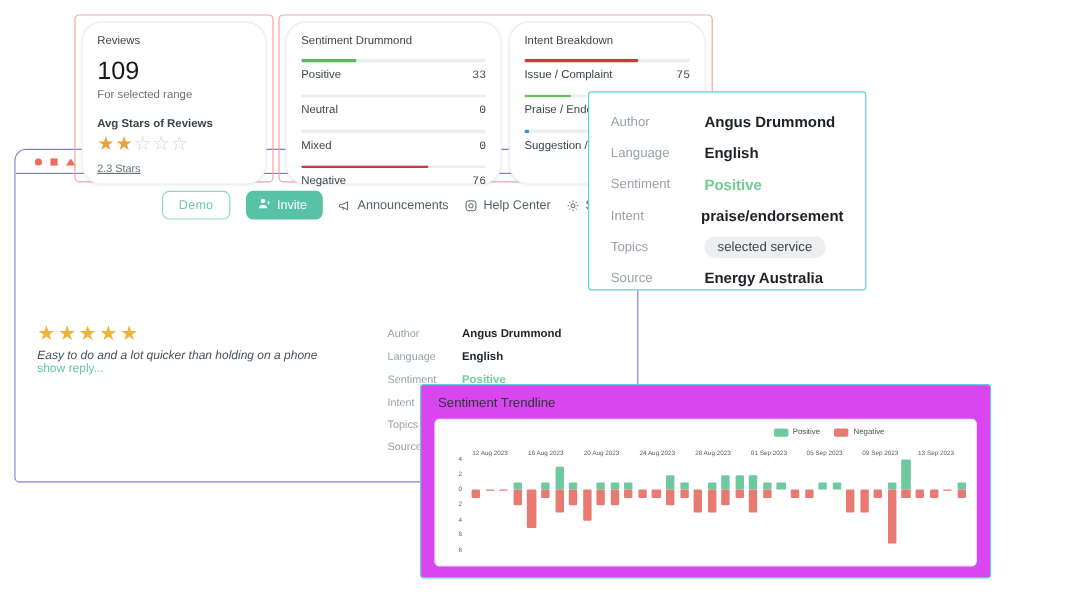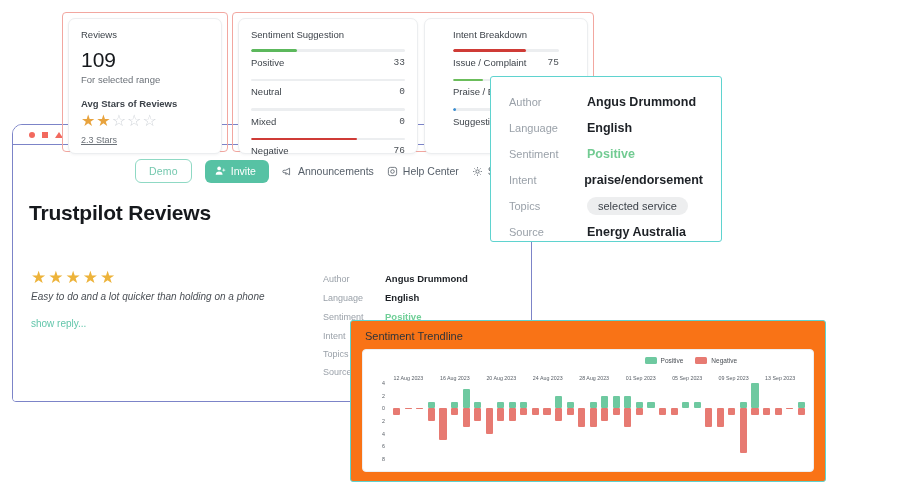--- a/index.html
+++ b/index.html
@@ -59,46 +59,46 @@
   #section-title{
     position:absolute;left:18px;top:86px;
     font-size:15px;font-weight:bold;color:#16191d;letter-spacing:-.1px;
   }
 
   
   #review-card{position:absolute;left:18px;top:124px;width:290px;}
   #review-stars{color:#edb33a;font-size:17px;letter-spacing:2px;line-height:1;}
   #review-heading{font-size:15px;color:#16191d;margin-top:9px;letter-spacing:-.2px;}
   #review-body{font-size:10px;color:#4a4f55;margin-top:5px;font-style:italic;}
-  #review-showreply{font-size:10px;color:#63c6ab;margin-top:16px;}
+  #review-showreply{font-size:10px;color:#63c6ab;}
 
   
   #inline-meta{position:absolute;left:310px;top:128px;width:200px;}
   #inline-meta .row{display:flex;align-items:baseline;margin-bottom:8px;}
   #inline-meta .k{width:62px;color:#9aa1a9;font-size:9px;}
   #inline-meta .v{font-size:9.5px;color:#1d2126;font-weight:bold;}
   #inline-meta .v.pos{color:#6fcf97;}
 
   
   #inline-divider{position:absolute;left:518px;top:118px;width:1.4px;height:120px;background:#5b63b7;}
 
   
   .outline-pink{
     position:absolute;border:1.3px solid #f2a7a0;border-radius:4px;box-sizing:border-box;z-index:20;
   }
   #reviews-outline{left:62px;top:12px;width:166px;height:140px;}
   #breakdown-outline{left:232px;top:12px;width:362px;height:140px;}
 
   .metric-card{
-    position:absolute;background:#fff;border:1px solid #eceef0;border-radius:7px;
+    position:absolute;background:#fff;border:1px solid #eceef0;border-radius:17px;
     box-sizing:border-box;box-shadow:0 1px 3px rgba(16,24,40,.05);z-index:21;
   }
   #reviews-card{left:68px;top:18px;width:154px;height:136px;padding:10px 12px;}
   #sentiment-card{left:238px;top:18px;width:180px;height:136px;padding:10px 12px;}
-  #intent-card{left:424px;top:18px;width:164px;height:136px;padding:10px 28px;}
+  #intent-card{left:424px;top:18px;width:164px;height:136px;padding:10px 12px;}
 
   .card-title{font-size:9.5px;color:#3d434a;margin-bottom:9px;}
   #reviews-count{font-size:21px;color:#16191d;line-height:1;}
   #reviews-range{font-size:9.5px;color:#6b7178;margin-top:4px;}
   #avg-stars-label{font-size:9.5px;color:#3d434a;font-weight:bold;margin-top:13px;}
   #avg-stars-row{margin-top:4px;font-size:16px;letter-spacing:1px;line-height:1;}
   .star-on{color:#e8a33d;}
   .star-off{color:#cfd3d8;}
   #avg-stars-text{font-size:9px;color:#6b7178;margin-top:6px;text-decoration:underline;}
 
@@ -120,21 +120,21 @@
   #meta-popup .v{font-size:12.5px;color:#1d2126;font-weight:bold;}
   #meta-popup .v.pos{color:#72cb92;}
   #meta-popup .chip{
     background:#edeeef;color:#3d434a;border-radius:11px;
     padding:3px 11px;font-size:11px;font-weight:normal;
   }
 
   
   #trendline-card{
     position:absolute;left:350px;top:320px;width:476px;height:162px;
-    background:#f97316;border:1.4px solid #5fd3cf;border-radius:3px;
+    background:#d946ef;border:1.4px solid #5fd3cf;border-radius:3px;
     box-sizing:border-box;z-index:50;
   }
   #trendline-title{font-size:11px;color:#2f343a;padding:9px 0 0 14px;}
   #chart-panel{
     position:absolute;left:11px;top:28px;right:11px;bottom:9px;
     border:1px solid #edeff1;border-radius:4px;background:#fff;box-sizing:border-box;
   }
   #chart-legend{position:absolute;right:76px;top:7px;display:flex;gap:12px;align-items:center;}
   .legend-item{display:flex;align-items:center;gap:4px;font-size:6.5px;color:#4a4f55;}
   .legend-sw{width:12px;height:7px;border-radius:1.5px;}
@@ -196,21 +196,20 @@
           <span>
             <svg width="11" height="11" viewBox="0 0 16 16" fill="none" stroke="#57606a" stroke-width="1.2">
                 <circle cx="8" cy="8" r="2.4"></circle>
                 <path d="M8 1.6v1.8M8 12.6v1.8M1.6 8h1.8M12.6 8h1.8M3.5 3.5l1.3 1.3M11.2 11.2l1.3 1.3M12.5 3.5l-1.3 1.3M4.8 11.2l-1.3 1.3"></path>
               </svg>
           </span>
           <span>Settings</span>
         </div>
       </div>
 
-      <div id="page-title">Trustpilot Reviews</div>
 
       <div id="review-card">
         <div id="review-stars">★★★★★</div>
         <div id="review-body">Easy to do and a lot quicker than holding on a phone</div>
         <div id="review-showreply">show reply...</div>
       </div>
 
       <div id="inline-meta">
         <div class="row">
           <span class="k">Author</span>
@@ -250,21 +249,21 @@
     <div id="reviews-count">109</div>
     <div id="reviews-range">For selected range</div>
     <div id="avg-stars-label">Avg Stars of Reviews</div>
     <div id="avg-stars-row">
       <span class="star-on">★</span><span class="star-on">★</span><span class="star-off">☆</span><span class="star-off">☆</span><span class="star-off">☆</span>
     </div>
     <div id="avg-stars-text">2.3 Stars</div>
   </div>
 
   <div class="metric-card" id="sentiment-card">
-    <div class="card-title">Sentiment Suggestion</div>
+    <div class="card-title">Sentiment Drummond</div>
     <div id="sentiment-rows">
         <div class="bar-row">
           <div class="bar-track">
             <div class="bar-fill" style="width: 30%; background: rgb(92, 184, 92);"></div>
           </div>
           <div class="bar-label">
             <span>Positive</span>
             <span class="val">33</span>
           </div>
         </div>

